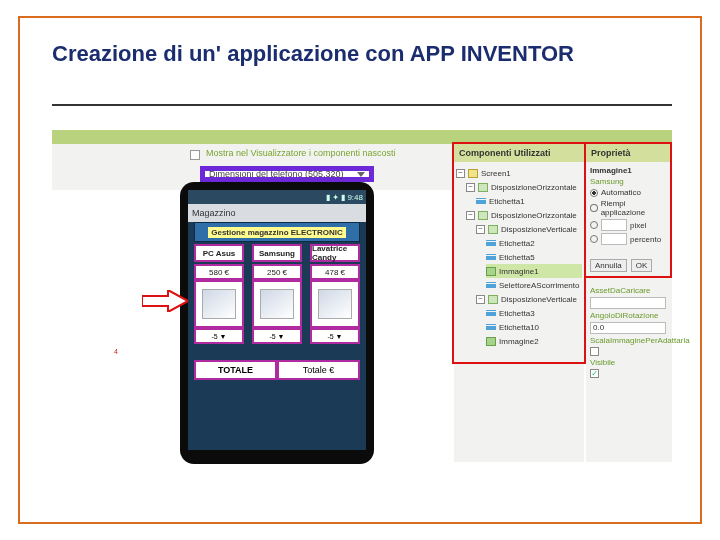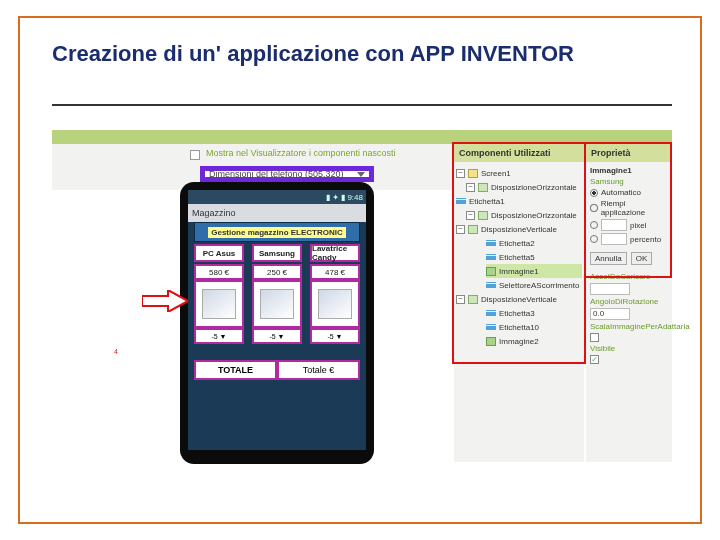--- a/index.html
+++ b/index.html
@@ -42,30 +42,30 @@
   .propPanel{left:534px;width:86px}
   .panelHead{height:18px;background:#d3e09d;font-size:9px;font-weight:bold;color:#333;display:flex;align-items:center;padding:0 5px}
   .tree{padding:4px 2px;font-size:8px;color:#333}
   .node{display:flex;align-items:center;gap:3px;height:14px;white-space:nowrap;overflow:hidden}
   .tog{width:9px;height:9px;border:1px solid #888;display:inline-flex;align-items:center;justify-content:center;font-size:8px;line-height:1;color:#555;background:#fff}
   .ico{width:10px;height:9px;display:inline-block}
   .ico-screen{background:#f2e28a;border:1px solid #b5a038}
   .ico-h{background:#cde6bc;border:1px solid #7fb062}
   .ico-lbl{border-top:1px solid #4fa3d9;border-bottom:4px solid #4fa3d9;height:6px;width:10px}
   .ico-img{background:#a7d48a;border:1px solid #6aa04c}
-  .ind1{margin-left:10px}.ind2{}.ind3{margin-left:30px}
+  .ind1{margin-left:10px}.ind2{margin-left:20px}.ind3{margin-left:30px}
   .sel{background:#cfe7a6}
   .props{padding:4px 4px;font-size:8px;color:#333;display:flex;flex-direction:column;gap:2px}
   .pTitle{color:#333;font-weight:bold}
   .pLabel{color:#6a9a2e;font-size:8px}
   .pVal{display:flex;align-items:center;gap:3px}
   .radio{width:8px;height:8px;border:1px solid #777;border-radius:50%}
   .radio.on{background:radial-gradient(circle,#333 0 40%,#fff 41% 100%)}
-  .pinput{border:1px solid #bbb;background:#fff;height:12px;width:40px}
-  .btnrow{display:flex;gap:4px;margin:5px 0}
+  .pinput{border:1px solid #bbb;background:#fff;height:12px;width:76px}
+  .btnrow{display:flex;gap:4px;margin:12px 0}
   .minibtn{border:1px solid #aaa;background:#eee;font-size:8px;padding:0 4px;height:13px;display:flex;align-items:center}
   .chkbox{width:9px;height:9px;border:1px solid #888;background:#fff;display:inline-flex;align-items:center;justify-content:center;font-size:8px;color:#2b7}
   .redbox{position:absolute;border:2px solid #d11}
   .rb1{left:400px;top:12px;width:134px;height:222px}
   .rb2{left:532px;top:12px;width:88px;height:136px}
   .note{position:absolute;left:62px;top:218px;font-size:7px;color:#c22}
 </style>
 </head>
 <body>
 

